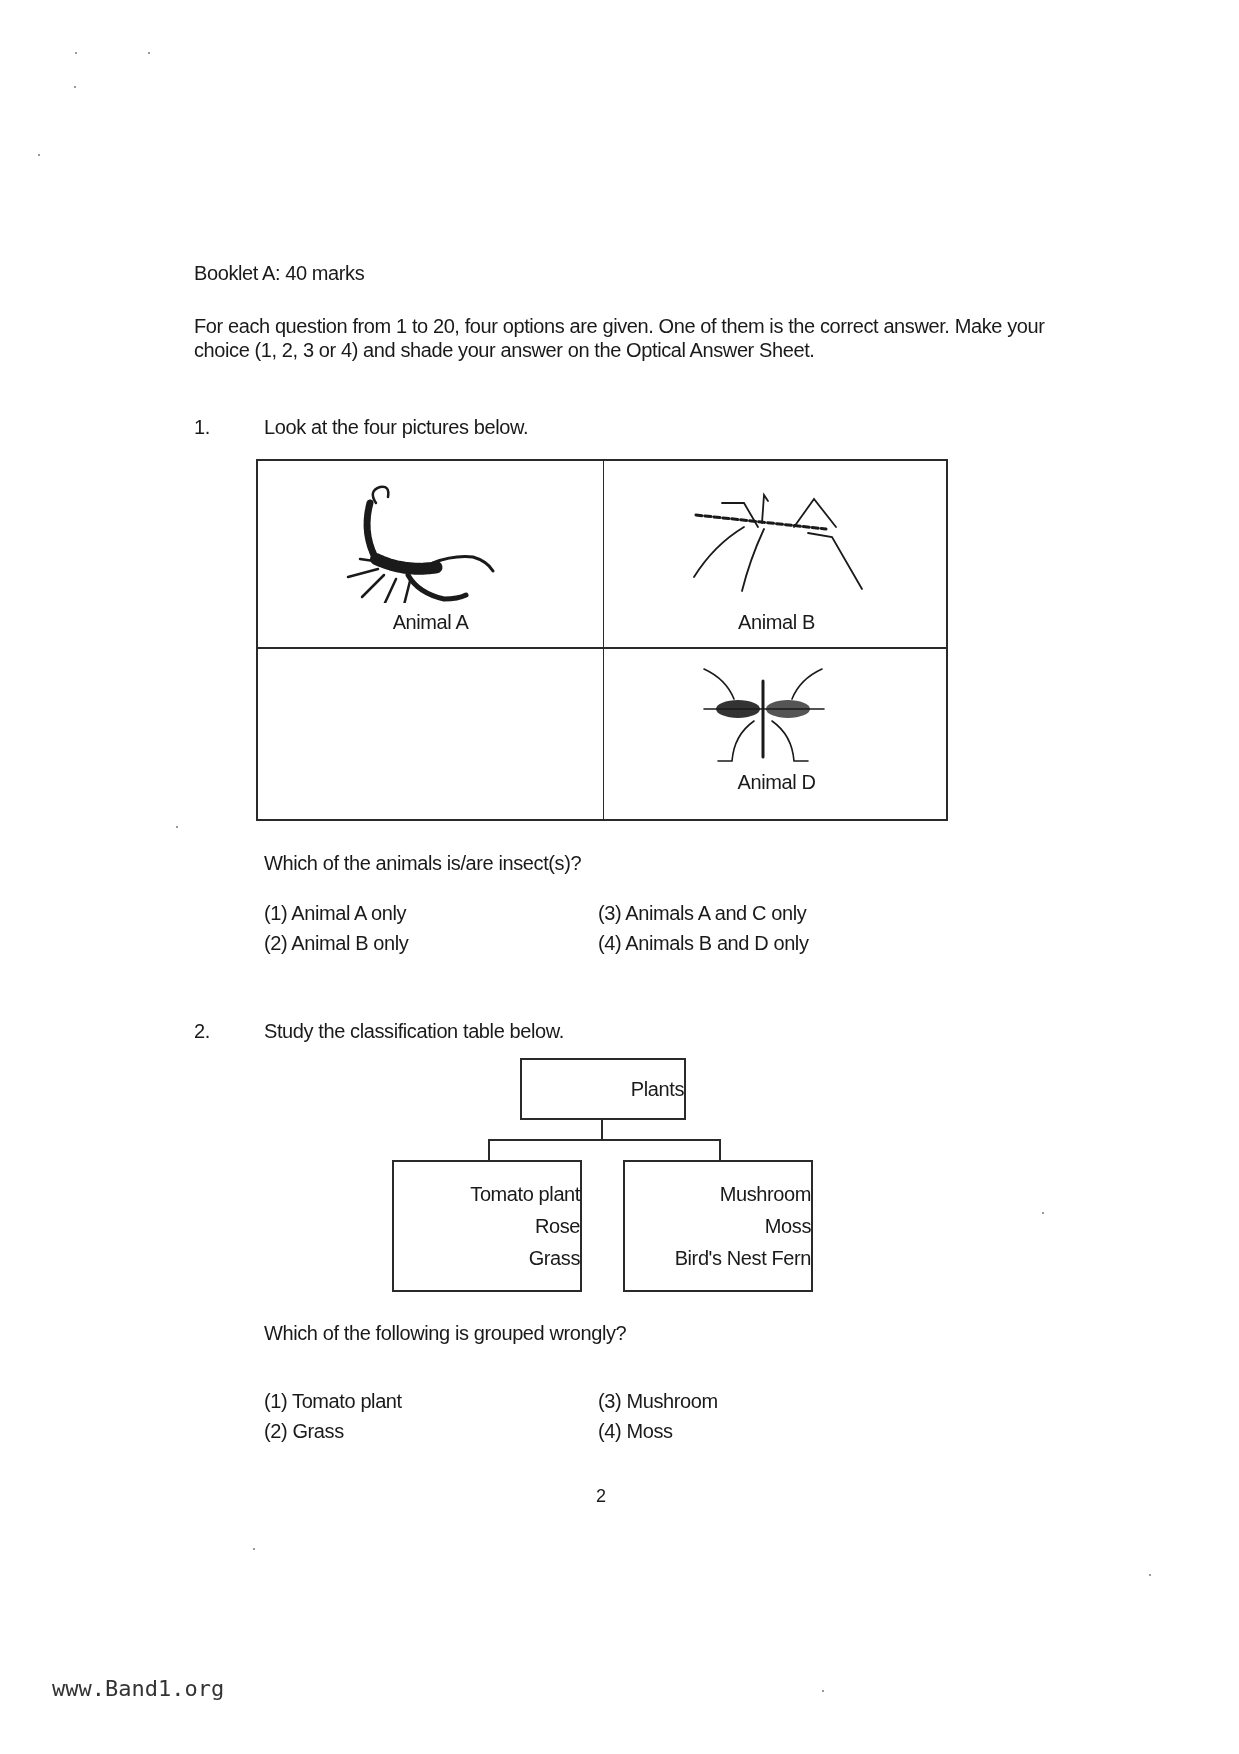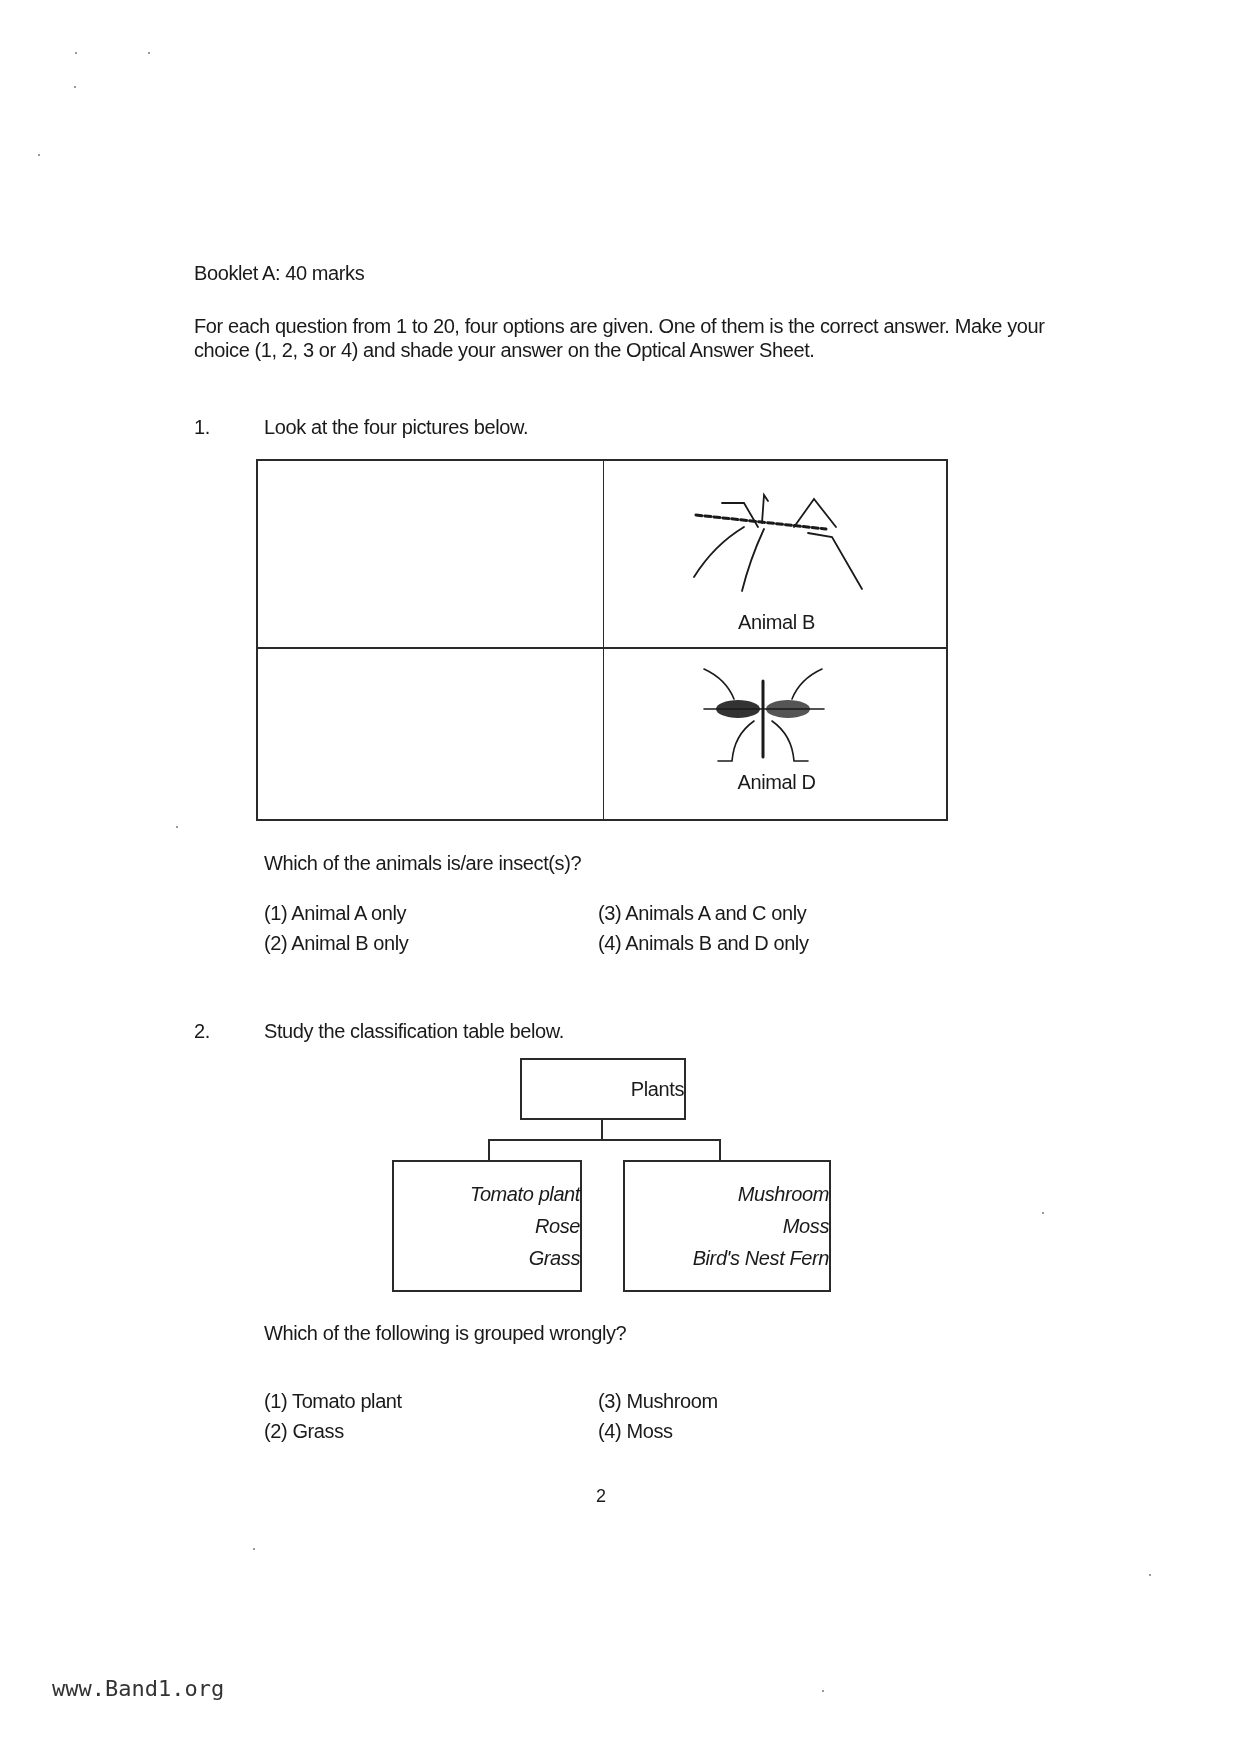--- a/index.html
+++ b/index.html
@@ -15,21 +15,21 @@
                   border:2px solid #2a2a2a; box-sizing:border-box; }
   .animal-table .vline { position:absolute; left:345px; top:0; bottom:0; width:0; border-left:1.5px solid #2a2a2a; }
   .animal-table .hline { position:absolute; top:186px; left:0; right:0; height:0; border-top:2px solid #2a2a2a; }
   .cell { position:absolute; width:345px; }
   .cell .pic { position:absolute; left:0; right:0; }
   .cell .lbl { position:absolute; left:0; right:0; text-align:center; font-size:20px; letter-spacing:-0.4px; }
 
   
   .box { position:absolute; border:2px solid #2a2a2a; box-sizing:border-box; text-align:right;
          font-size:20px; letter-spacing:-0.4px; }
-  .box .line { display:block; line-height:32px;font-style:italic; }
+  .box .line { display:block; line-height:32px; }
   .conn { position:absolute; background:#2a2a2a; }
 
   .footer-url { font-family:"DejaVu Sans Mono", monospace; font-size:22px; color:#333; }
 </style>
 </head>
 <body>
 
 <div class="speck" style="left:75px;top:52px;"></div>
 <div class="speck" style="left:74px;top:86px;"></div>
 <div class="speck" style="left:148px;top:52px;"></div>
@@ -43,20 +43,37 @@
 <div class="abs txt" style="left:194px;top:262px;">Booklet A: 40 marks</div>
 <div class="abs para" style="left:194px;top:314px;">For each question from 1 to 20, four options are given. One of them is the correct answer. Make your choice (1, 2, 3 or 4) and shade your answer on the Optical Answer Sheet.</div>
 
 <div class="abs txt" style="left:194px;top:416px;">1.</div>
 <div class="abs txt" style="left:264px;top:416px;">Look at the four pictures below.</div>
 
 <div class="animal-table">
   <div class="vline"></div>
   <div class="hline"></div>
 
+  <div class="cell" style="left:0;top:0;height:186px;">
+    <svg class="pic" style="top:22px;" width="345" height="120" viewBox="0 0 345 120">
+      <g fill="none" stroke="#1a1a1a" stroke-width="2.5" stroke-linecap="round">
+        <path d="M118 20 q-8 -12 4 -16 q10 -2 8 10"></path>
+        <path d="M112 20 q-8 30 6 56" stroke-width="7" stroke-dasharray="5 2"></path>
+        <path d="M118 76 q30 14 62 8" stroke-width="12" stroke-dasharray="6 2"></path>
+        <path d="M175 80 q20 -8 40 -6 q14 4 20 14" stroke-width="3"></path>
+        <path d="M150 92 q10 18 36 24 q14 0 22 -4" stroke-width="5"></path>
+        <path d="M120 86 l-30 8"></path>
+          <path d="M126 92 l-22 22"></path>
+        <path d="M138 96 l-12 26"></path>
+          <path d="M152 98 l-6 24"></path>
+        <path d="M130 80 l-28 -4"></path>
+      </g>
+    </svg>
+    <div class="lbl" style="top:150px;">Animal A</div>
+  </div>
 
   <div class="cell" style="left:346px;top:0;height:186px;">
     <svg class="pic" style="top:22px;" width="345" height="120" viewBox="0 0 345 120">
       <g fill="none" stroke="#1a1a1a" stroke-width="1.8" stroke-linecap="round">
         <path d="M92 32 l130 14" stroke-width="3" stroke-dasharray="6 3"></path>
         <path d="M118 20 l22 0 l14 24"></path>
         <path d="M158 40 l2 -28 l4 6"></path>
         <path d="M190 44 l20 -28 l22 28"></path>
         <path d="M140 44 q-30 18 -50 50"></path>
         <path d="M160 46 q-14 30 -22 62"></path>
@@ -99,21 +116,21 @@
 <div class="conn" style="left:601px;top:1120px;width:2px;height:20px;"></div>
 <div class="conn" style="left:488px;top:1139px;width:233px;height:2px;"></div>
 <div class="conn" style="left:488px;top:1139px;width:2px;height:22px;"></div>
 <div class="conn" style="left:719px;top:1139px;width:2px;height:22px;"></div>
 
 <div class="box" style="left:392px;top:1160px;width:190px;height:132px;padding-top:16px;">
   <span class="line">Tomato plant</span>
   <span class="line">Rose</span>
   <span class="line">Grass</span>
 </div>
-<div class="box" style="left:623px;top:1160px;width:208px;height:132px;padding-top:16px;">
+<div class="box" style="left:623px;top:1160px;width:190px;height:132px;padding-top:16px;">
   <span class="line">Mushroom</span>
   <span class="line">Moss</span>
   <span class="line">Bird's Nest Fern</span>
 </div>
 
 <div class="abs txt" style="left:264px;top:1322px;">Which of the following is grouped wrongly?</div>
 <div class="abs txt" style="left:264px;top:1390px;">(1) Tomato plant</div>
 <div class="abs txt" style="left:264px;top:1420px;">(2) Grass</div>
 <div class="abs txt" style="left:598px;top:1390px;">(3) Mushroom</div>
 <div class="abs txt" style="left:598px;top:1420px;">(4) Moss</div>

